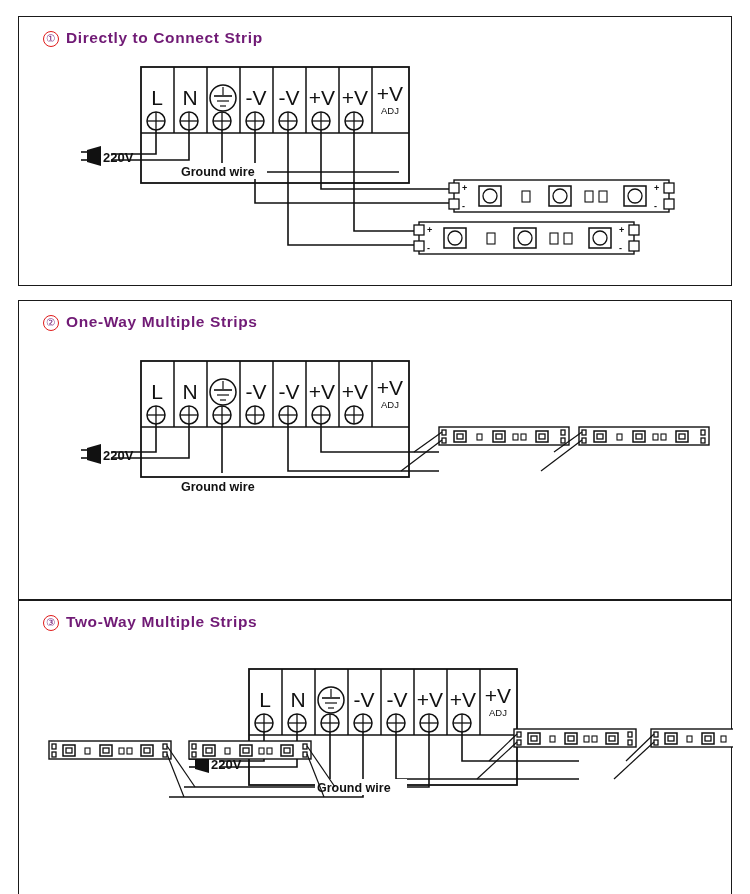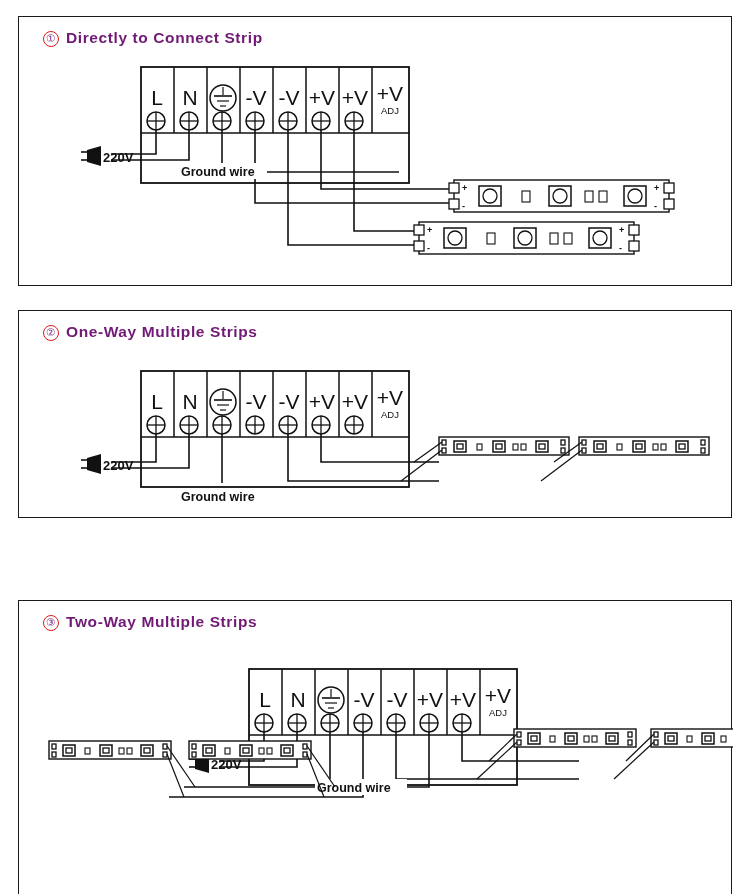--- a/index.html
+++ b/index.html
@@ -1,20 +1,20 @@
 <!DOCTYPE html>
 <html><head>
 <meta charset="utf-8">
 <style>
   html,body{margin:0;padding:0;background:#fff;}
   body{width:750px;height:894px;font-family:"Liberation Sans",sans-serif;position:relative;overflow:hidden;}
   .page{position:absolute;inset:0;}
   .panel{position:absolute;left:18px;width:714px;border:1.6px solid #1a1a1a;background:#fff;box-sizing:border-box;}
   #panel-1{top:16px;height:270px;}
-  #panel-2{top:310px;height:208px;}
+  #panel-2{top:300px;height:300px;}
   #panel-3{top:600px;height:317px;padding-left:37px;}
   .panel-heading{position:absolute;left:24px;top:12px;color:#701a75;font-size:15.5px;font-weight:bold;letter-spacing:.6px;white-space:nowrap;}
   .panel-heading .circnum{display:inline-block;border:1.4px solid #e01b1b;border-radius:50%;width:14px;height:14px;line-height:13px;text-align:center;font-size:10.5px;font-weight:normal;margin-right:7px;vertical-align:1px;}
   .svgwrap{position:absolute;left:0;top:0;width:100%;height:100%;}
   svg{display:block;}
   .ln{stroke:#111;stroke-width:1.6;fill:none;}
   .ln-thin{stroke:#111;stroke-width:1.2;fill:none;}
   .box{stroke:#111;stroke-width:1.8;fill:#fff;}
   .divider{stroke:#111;stroke-width:1.5;}
   .term-txt{font-family:"Liberation Sans",sans-serif;font-size:21px;fill:#111;text-anchor:middle;}

